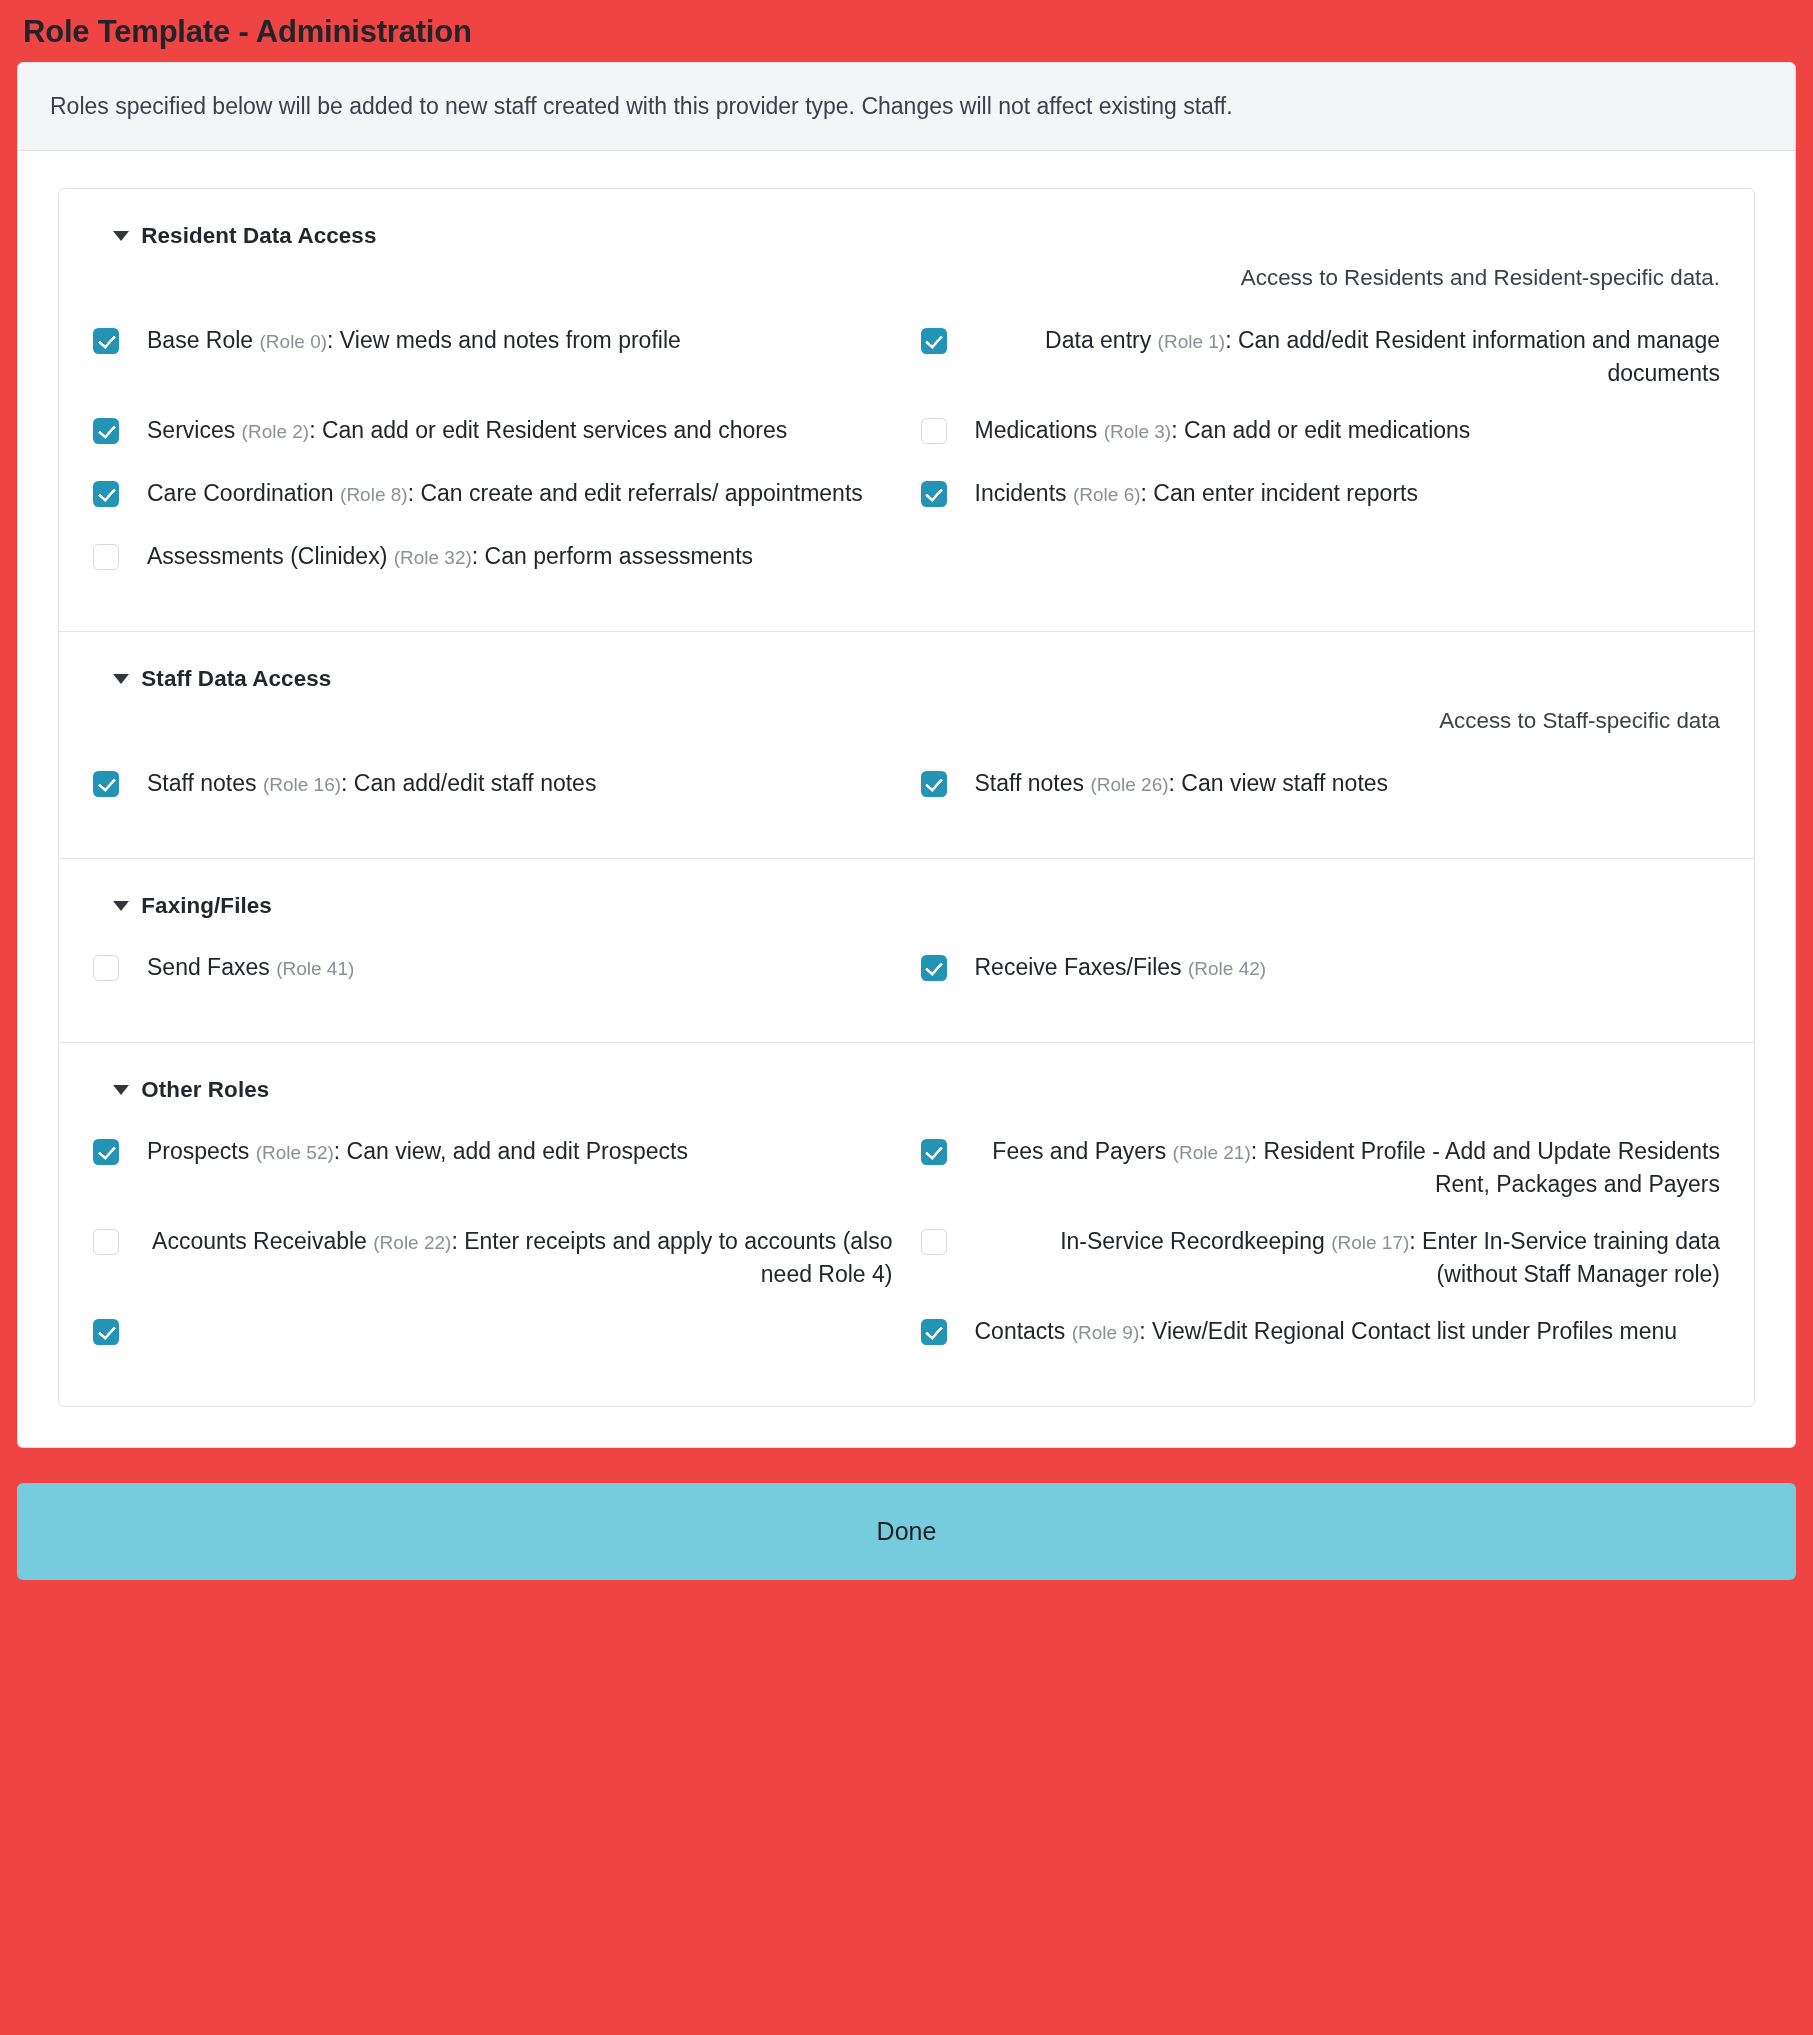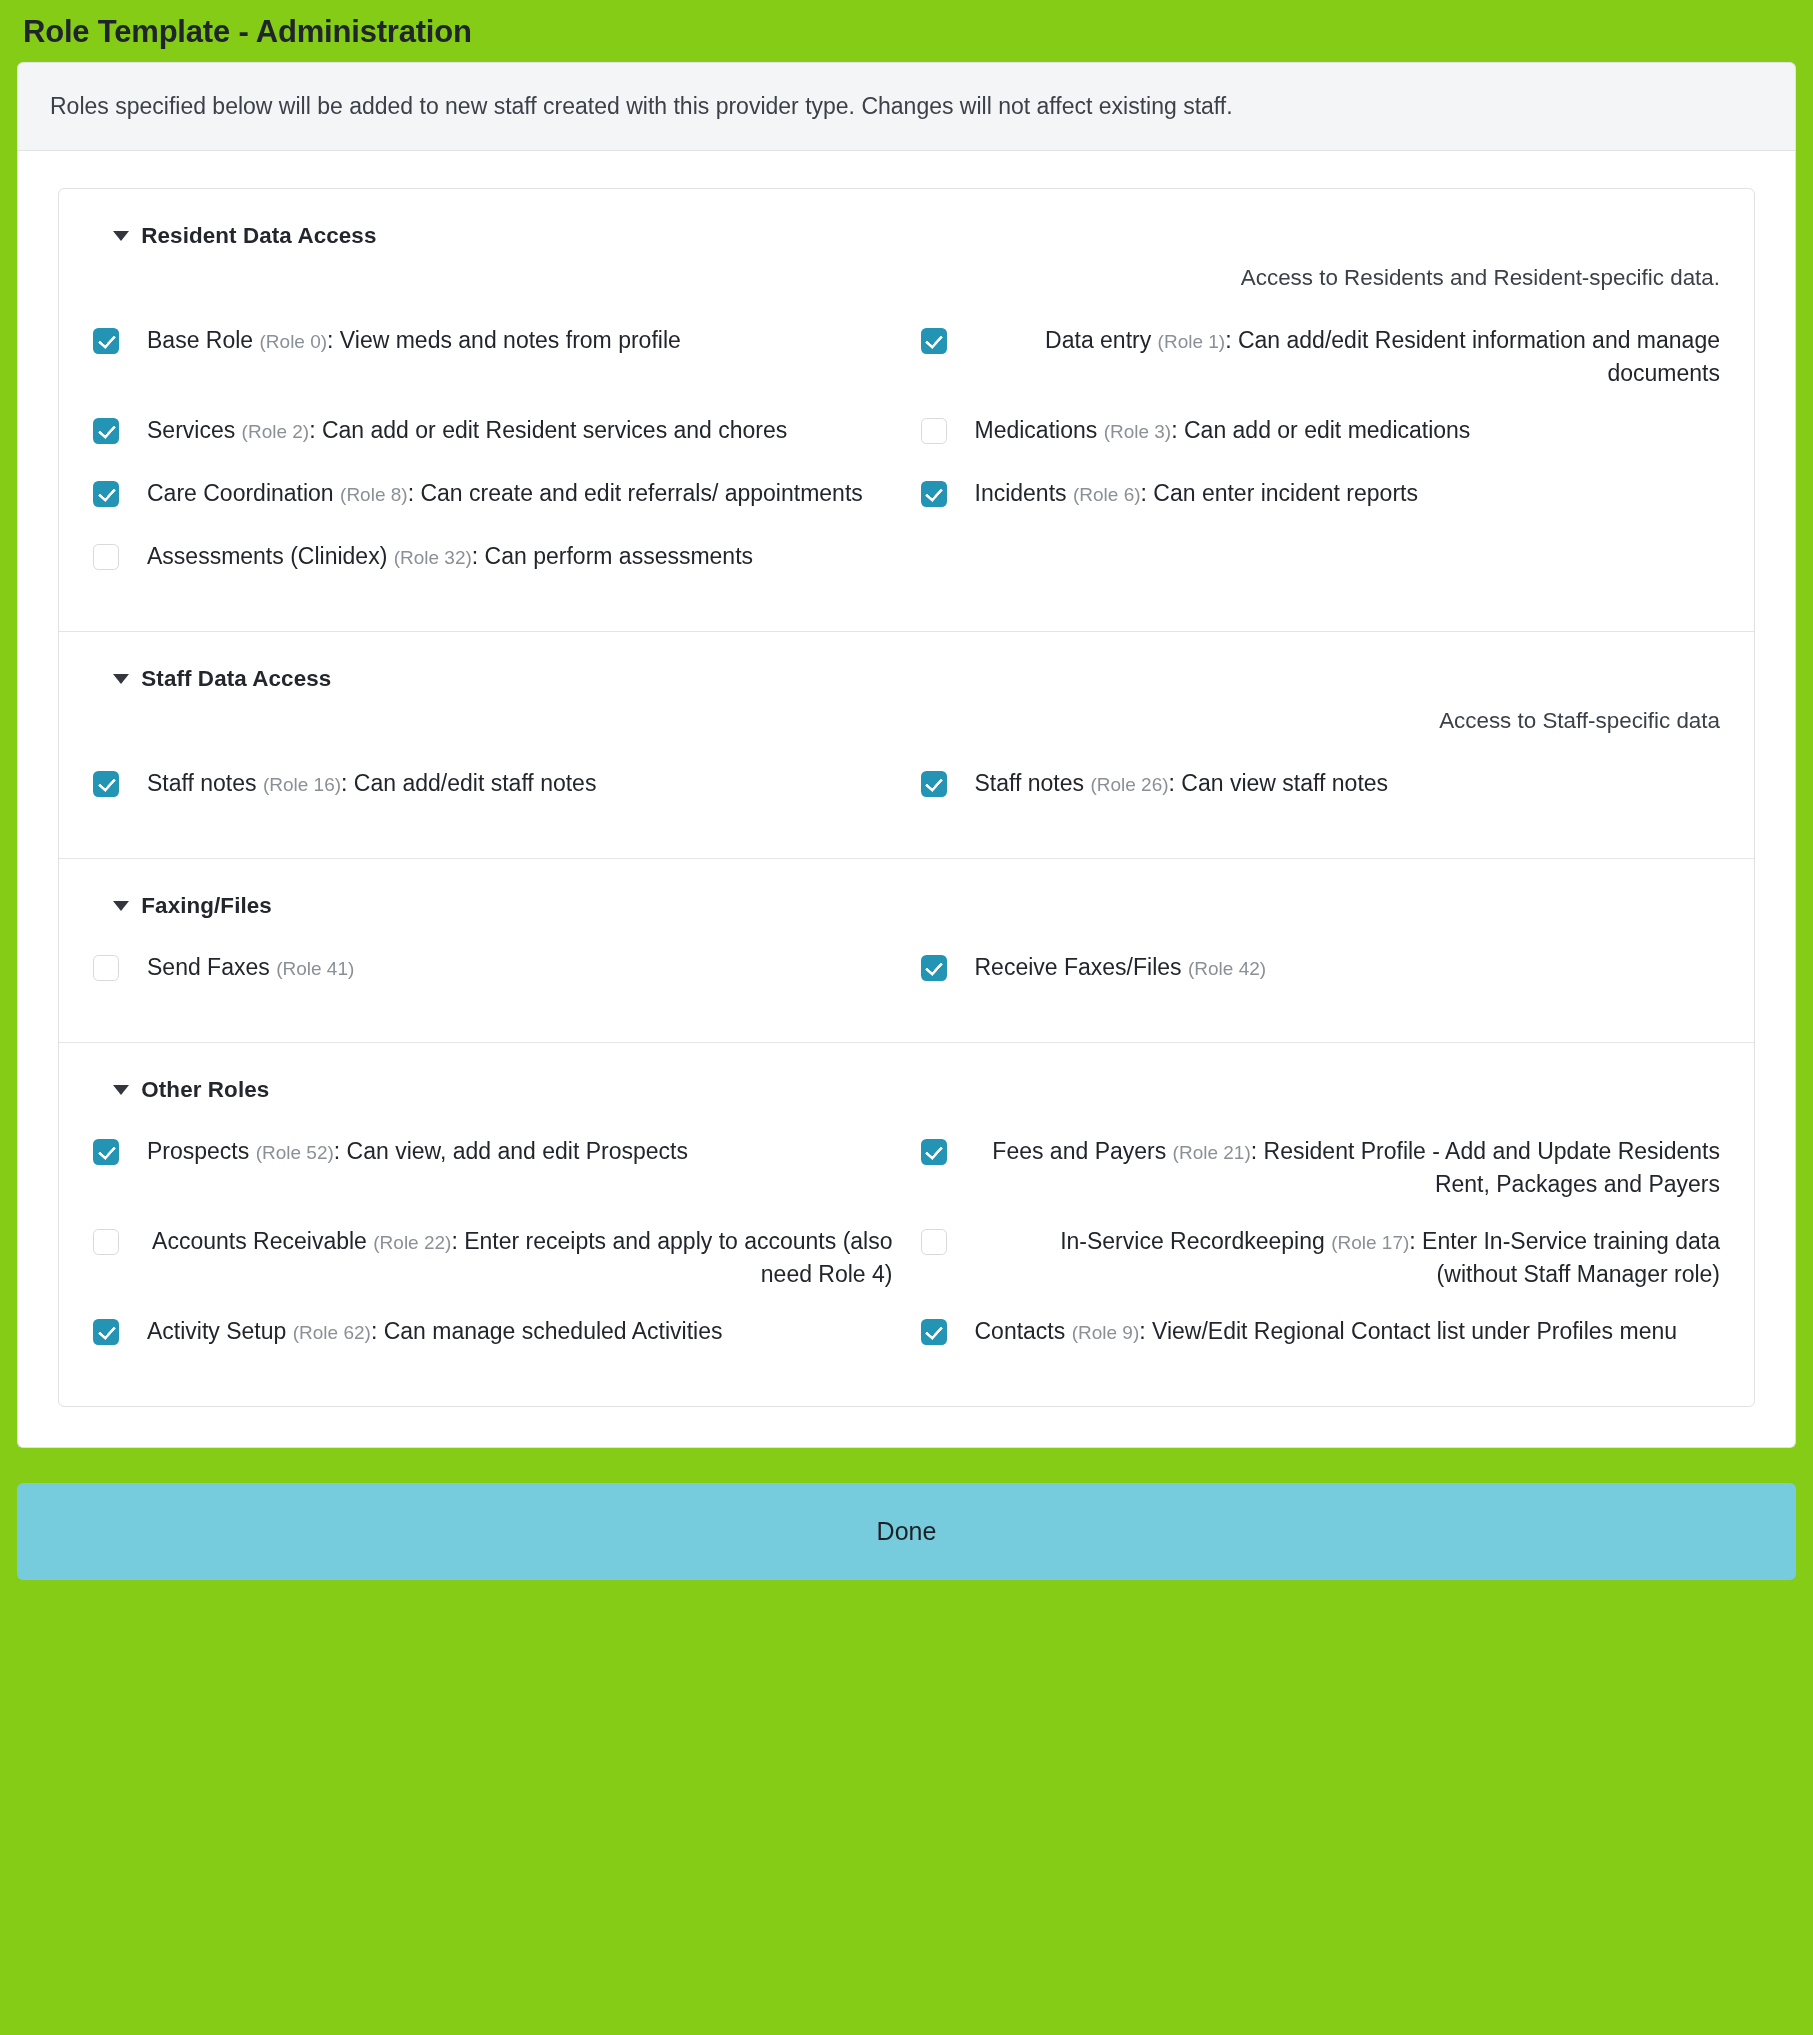--- a/index.html
+++ b/index.html
@@ -10,21 +10,21 @@
   }
   body {
     width: 1813px;
     min-height: 2035px;
     -webkit-font-smoothing: antialiased;
   }
   .page {
     width: 1813px;
     min-height: 2035px;
     box-sizing: border-box;
-    background: #84cc16;
+    background: #ef4444;
     display: flex;
     flex-direction: column;
   }
 
   
   .page-title {
     font-size: 31px;
     font-weight: bold;
     color: #20242b;
     padding: 14px 0 12.3px 23px;
@@ -273,21 +273,20 @@
             <label class="role-item">
               <span class="cb off"></span>
               <span class="role-label"><span class="role-name">Accounts Receivable</span> <span class="role-num">(Role 22)</span><span class="role-desc">: Enter receipts and apply to accounts (also need Role 4)</span></span>
             </label>
             <label class="role-item">
               <span class="cb off"></span>
               <span class="role-label"><span class="role-name">In-Service Recordkeeping</span> <span class="role-num">(Role 17)</span><span class="role-desc">: Enter In-Service training data (without Staff Manager role)</span></span>
             </label>
             <label class="role-item">
               <span class="cb on"></span>
-              <span class="role-label"><span class="role-name">Activity Setup</span> <span class="role-num">(Role 62)</span><span class="role-desc">: Can manage scheduled Activities</span></span>
             </label>
             <label class="role-item">
               <span class="cb on"></span>
               <span class="role-label"><span class="role-name">Contacts</span> <span class="role-num">(Role 9)</span><span class="role-desc">: View/Edit Regional Contact list under Profiles menu</span></span>
             </label>
           </div>
         </div>
       </div>
   </div>
 

